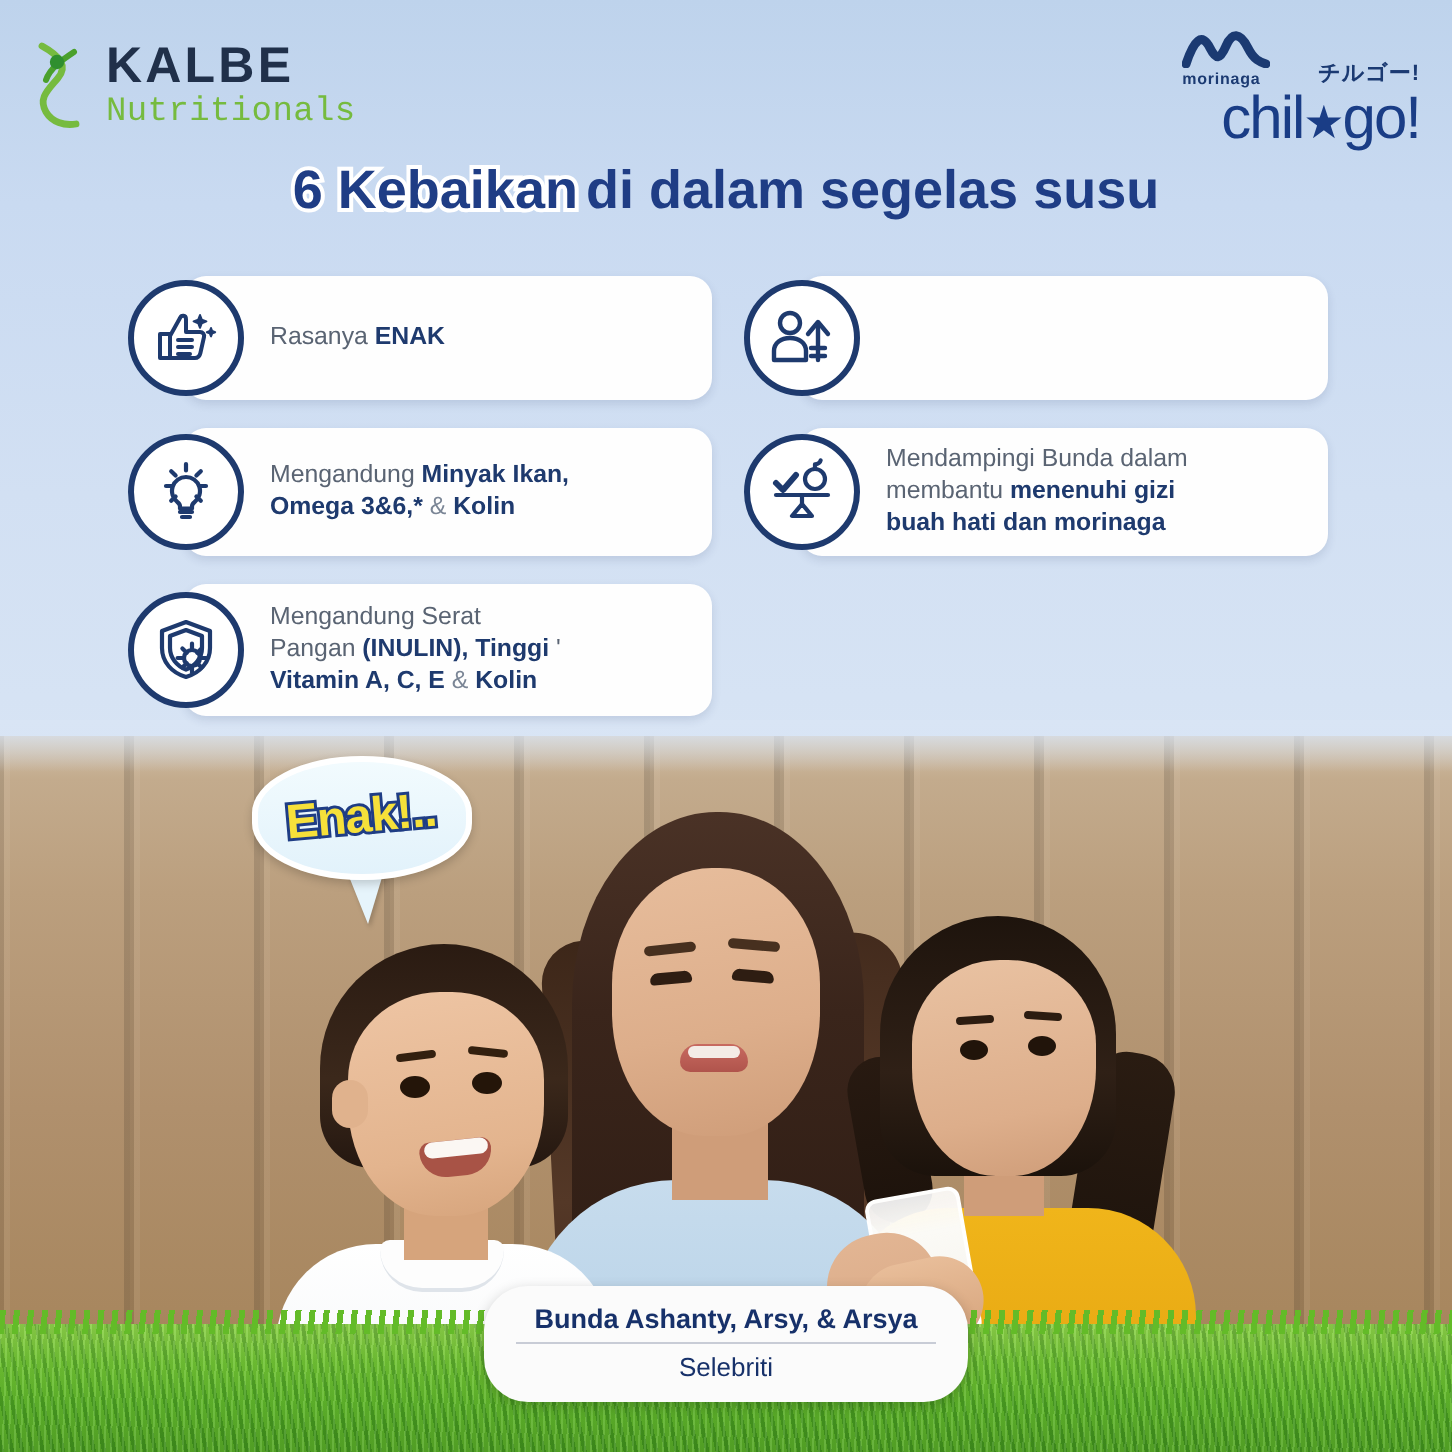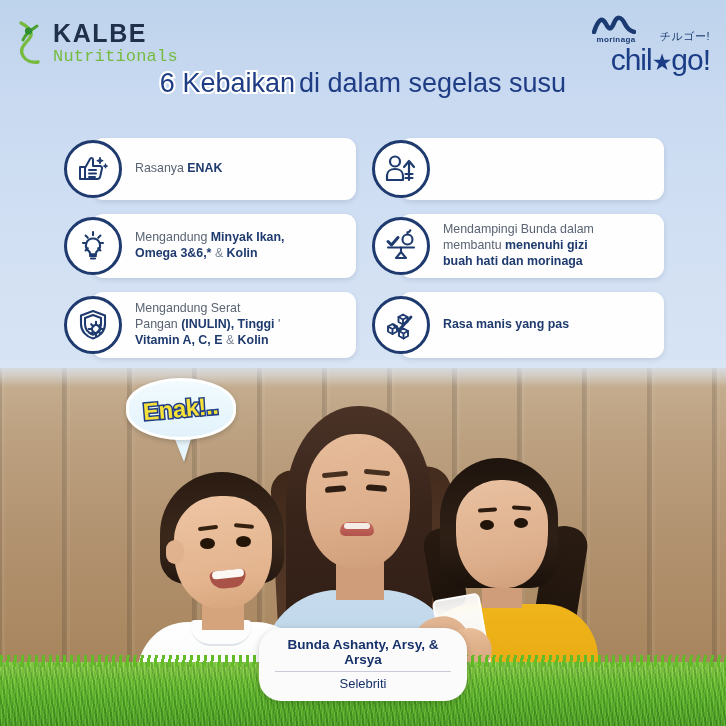--- a/index.html
+++ b/index.html
@@ -141,31 +141,31 @@
 
   
   .kalbe{ position:absolute; left:14px; top:20px; display:flex; align-items:center; gap:9px; }
   .kalbe-mark{ width:30px; height:46px; }
   .kalbe-text{ line-height:1.02; }
   .kalbe-name{ font-size:25px; font-weight:bold; color:#20304a; letter-spacing:1.6px; }
   .kalbe-sub{ font-size:17px; color:#76bb3f; letter-spacing:.2px; margin-top:2px;font-family:Liberation Mono, monospace; }
 
   .chilgo{ position:absolute; right:16px; top:14px; text-align:right; }
   .chilgo-row{ display:flex; align-items:flex-end; justify-content:flex-end; gap:24px; }
-  .mori{ display:flex; flex-direction:column; align-items:flex-end; }
+  .mori{ display:flex; flex-direction:column; align-items:flex-start; }
   .mori-m{ width:44px; height:20px; }
   .mori-name{ font-size:8px; font-weight:bold; color:#1b3a72; letter-spacing:.4px; margin-top:1px; }
-  .kana{ font-size:11px; font-weight:normal; color:#1b3a72; letter-spacing:.5px; }
+  .kana{ font-size:11px; font-weight:bold; color:#1b3a72; letter-spacing:.5px; }
   .chilgo-word{ font-size:30px; font-weight:normal; color:#1a3d86; letter-spacing:-1px;
     margin-top:1px; line-height:1;margin-left:31px; }
   .chilgo-star{ color:#1a3d86; font-size:23px; }
 
   
-  .headline{ position:absolute; top:68px; left:0; right:0; text-align:center;
-    font-size:27px; font-weight:normal; color:#1f3d85; white-space:nowrap; }
+  .headline{ position:absolute; top:80px; left:0; right:0; text-align:center;
+    font-size:27px; font-weight:bold; color:#1f3d85; white-space:nowrap; }
   .headline .hl-strong{
     color:#1f3d85;
     -webkit-text-stroke:4px #ffffff;
     paint-order:stroke fill;
     margin-right:4px;
   }
 
   
   .cards{ position:absolute; top:138px; left:64px; width:600px;
     display:grid; grid-template-columns:292px 292px; gap:14px 16px; }
@@ -195,21 +195,21 @@
     display:flex; align-items:center; justify-content:center; }
   .bubble-tail{ position:absolute; left:172px; top:432px; width:0; height:0;
     border-left:12px solid transparent; border-right:9px solid transparent;
     border-top:30px solid #e6f4fb; filter:drop-shadow(1px 2px 1px rgba(0,0,0,.18)); }
   .bubble-txt{ font-size:24px; font-weight:bold; color:#f6e03a;
     -webkit-text-stroke:3px #1f3d85; paint-order:stroke fill;
     transform:rotate(-5deg); letter-spacing:-.5px; }
 
   
   .caption{ position:absolute; left:50%; transform:translateX(-50%);
-    bottom:25px; width:208px; padding:9px 16px 10px;
+    bottom:25px; width:242px; padding:9px 16px 10px;
     background:#fbfbfb; border-radius:22px;
     box-shadow:0 2px 7px rgba(0,0,0,.2); text-align:center; }
   .cap-name{ font-size:13.5px; font-weight:bold; color:#17316a;
     padding-bottom:4px; border-bottom:1px solid #c8ccd6; }
   .cap-role{ font-size:13px; color:#17316a; margin-top:4px; }
 </style>
 </head>
 <body>
 
 <div id="poster">
@@ -363,35 +363,20 @@
         <svg viewBox="0 0 34 34" fill="none" stroke="#1e3a6e" stroke-width="2.1" stroke-linecap="round" stroke-linejoin="round">
           <path d="M17 3L5 7.5v8.5c0 7 5 12.5 12 14.5 7-2 12-7.5 12-14.5V7.5z"></path>
           <path d="M17 7L9 10v6c0 5 3.5 9 8 10.8 4.5-1.8 8-5.8 8-10.8v-6z"></path>
           <circle cx="20" cy="21" r="4"></circle>
           <path d="M20 13.8v3.2M20 25v3.2M12.8 21H16M24 21h3.2M15.2 16.2l2.2 2.2M24.8 16.2l-2.2 2.2M15.2 25.8l2.2-2.2M24.8 25.8l-2.2-2.2"></path>
         </svg>
       </div>
       <div class="card-text"><span>Mengandung Serat</span><br><span>Pangan </span><span class="allb">(INULIN), Tinggi</span><span>  '</span><br><span class="allb">Vitamin A, C, E </span><span class="amp">&amp; </span><span class="allb">Kolin</span></div>
     </div>
 
-    <div class="card r3">
-      <div class="card-bg"></div>
-      <div class="card-icon">
-        <svg viewBox="0 0 34 34" fill="none" stroke="#1e3a6e" stroke-width="1.9" stroke-linecap="round" stroke-linejoin="round">
-          <path d="M4 18.5l4.5-2.5 4.5 2.5v5l-4.5 2.5L4 23.5z"></path>
-          <path d="M4 18.5l4.5 2.5 4.5-2.5M8.5 21v5"></path>
-          <path d="M14.5 9l4.5-2.5L23.5 9v5L19 16.5 14.5 14z"></path>
-          <path d="M14.5 9l4.5 2.5L23.5 9M19 11.5v5"></path>
-          <path d="M15 23l4.5-2.5L24 23v5l-4.5 2.5L15 28z"></path>
-          <path d="M15 23l4.5 2.5L24 23M19.5 25.5v5"></path>
-          <path d="M10 17l5 5 12-13" stroke-width="2.8"></path>
-        </svg>
-      </div>
-      <div class="card-text"><span class="allb">Rasa manis yang pas</span></div>
-    </div>
   </div>
 
   <div class="bubble-tail"></div>
   <div class="bubble">
     <span class="bubble-txt">Enak!..</span>
   </div>
 
   <div class="caption">
     <div class="cap-name">Bunda Ashanty, Arsy, &amp; Arsya</div>
     <div class="cap-role">Selebriti</div>

